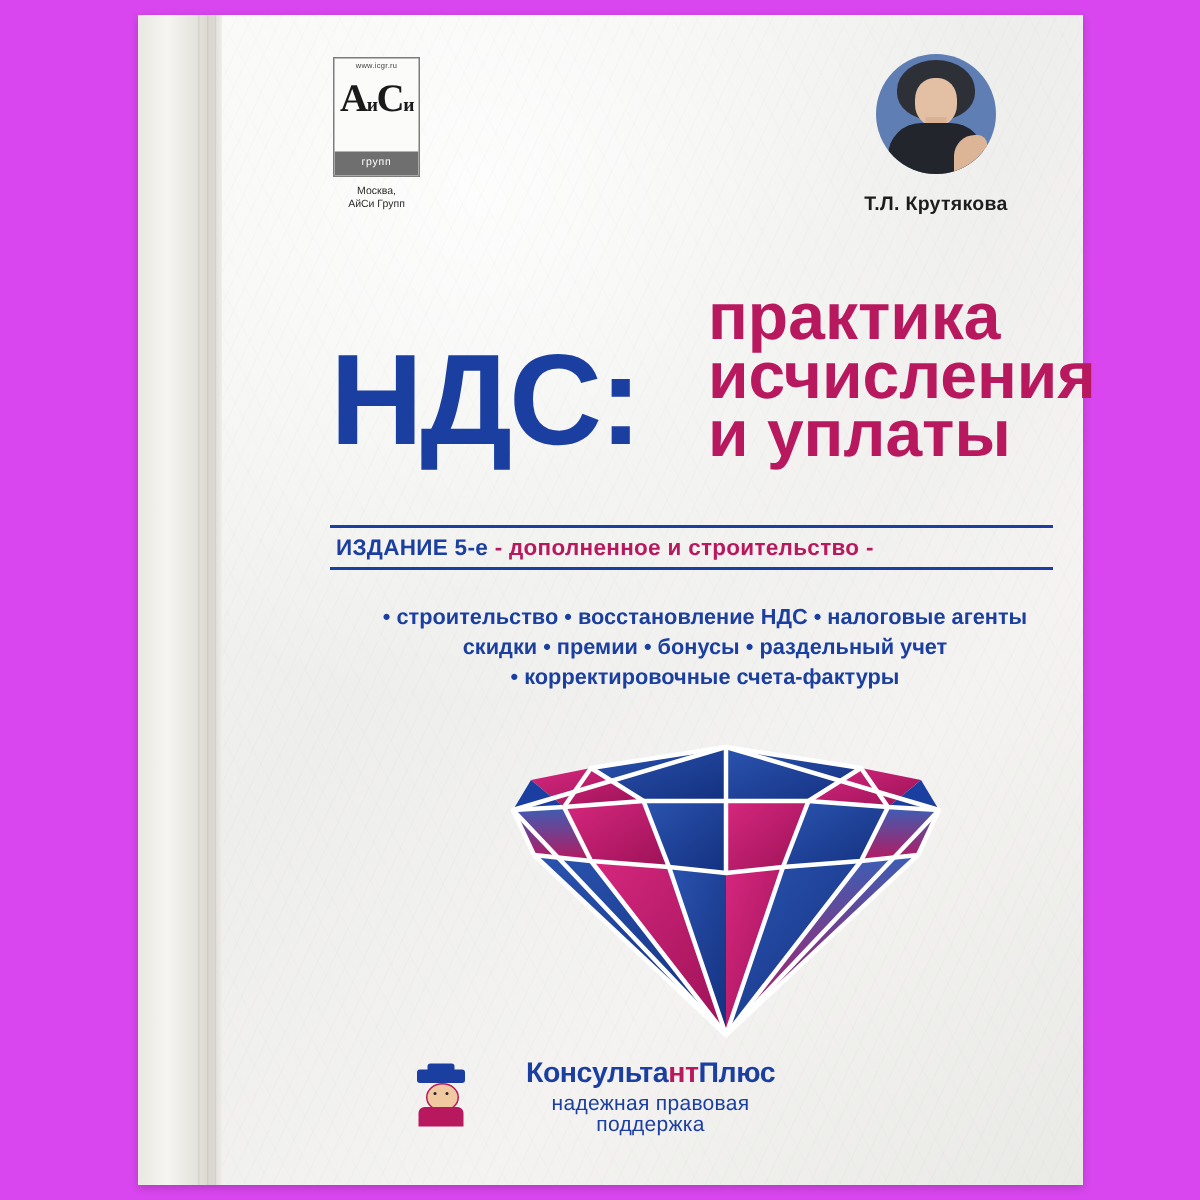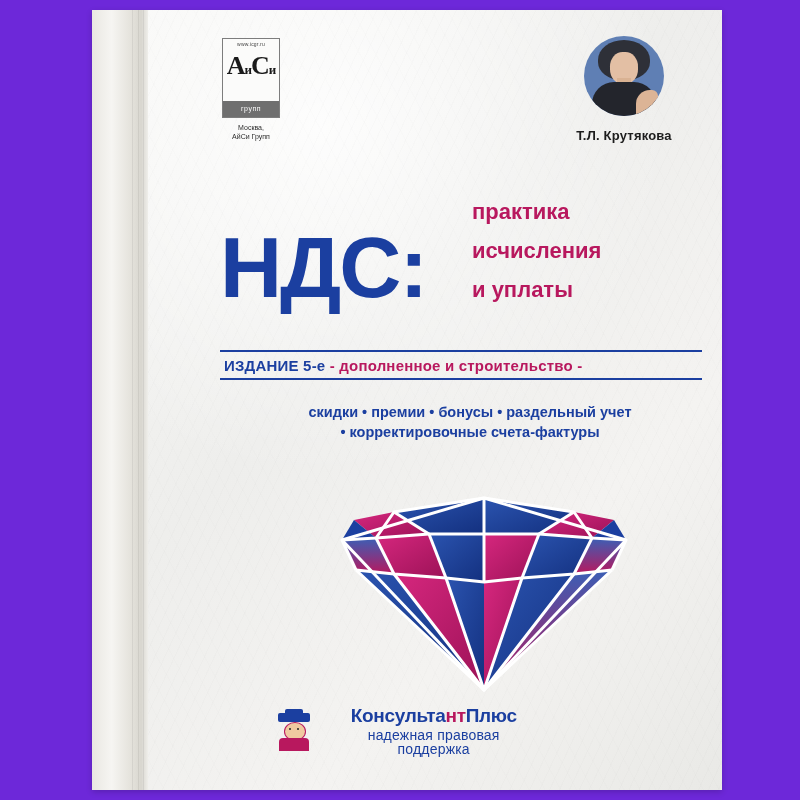--- a/index.html
+++ b/index.html
@@ -1,18 +1,18 @@
 <!DOCTYPE html>
 <html><head>
 <meta charset="utf-8">
 <style>
   html,body{margin:0;padding:0;background:#ffffff;}
   body{width:800px;height:800px;overflow:hidden;font-family:"Liberation Sans",sans-serif;}
 
-  #stage{position:relative;width:800px;height:800px;background:#6d28d9;}
+  #stage{position:relative;width:800px;height:800px;background:#d946ef;}
 
   
   #book{
     position:absolute;left:92px;top:10px;width:630px;height:780px;
     background:#f2f1ee;
     box-shadow:0 2px 6px rgba(0,0,0,.18);
   }
   
   #spine{
     position:absolute;left:0;top:0;width:56px;height:100%;
@@ -65,21 +65,21 @@
   #author .name{margin-top:12px;font-size:13px;color:#1d1d1d;font-weight:bold;letter-spacing:.2px;}
 
   
   #title{position:absolute;left:72px;top:182px;width:498px;}
   #title .ndc{
     font-family:"Liberation Sans",sans-serif;font-weight:bold;
     font-size:86px;line-height:86px;color:#1b3fa0;letter-spacing:-2px;
     float:left;margin-top:32px;
   }
   #title .sub{
-    margin-left:252px;color:#b8185e;font-weight:bold;font-size:22px;line-height:39px;
+    margin-left:252px;color:#b8185e;font-weight:bold;font-size:44px;line-height:39px;
   }
 
   
   #edition{
     position:absolute;left:72px;top:340px;width:482px;
     border-top:2px solid #1b3fa0;border-bottom:2px solid #1b3fa0;
     padding:5px 0 4px 0;
   }
   #edition .line{font-size:15px;font-weight:bold;color:#1b3fa0;letter-spacing:.2px;padding-left:4px;}
   #edition .line .pink{color:#b8185e;font-weight:bold;}
@@ -155,20 +155,21 @@
       </div>
 
       <div id="edition">
         <div class="line">
           <span>ИЗДАНИЕ 5-е</span>
           <span class="pink">- дополненное и строительство -</span>
         </div>
       </div>
 
       <div id="bullets">
+        <div>• строительство • восстановление НДС • налоговые агенты</div>
         <div>скидки • премии • бонусы • раздельный учет</div>
         <div>• корректировочные счета-фактуры</div>
       </div>
 
       <div id="diamond">
         <svg viewBox="0 0 300 220" width="300" height="220">
           <defs>
             <linearGradient id="gb" x1="0" y1="0" x2="1" y2="1">
               <stop offset="0" stop-color="#2b54b0"></stop>
                 <stop offset="1" stop-color="#13307f"></stop>

